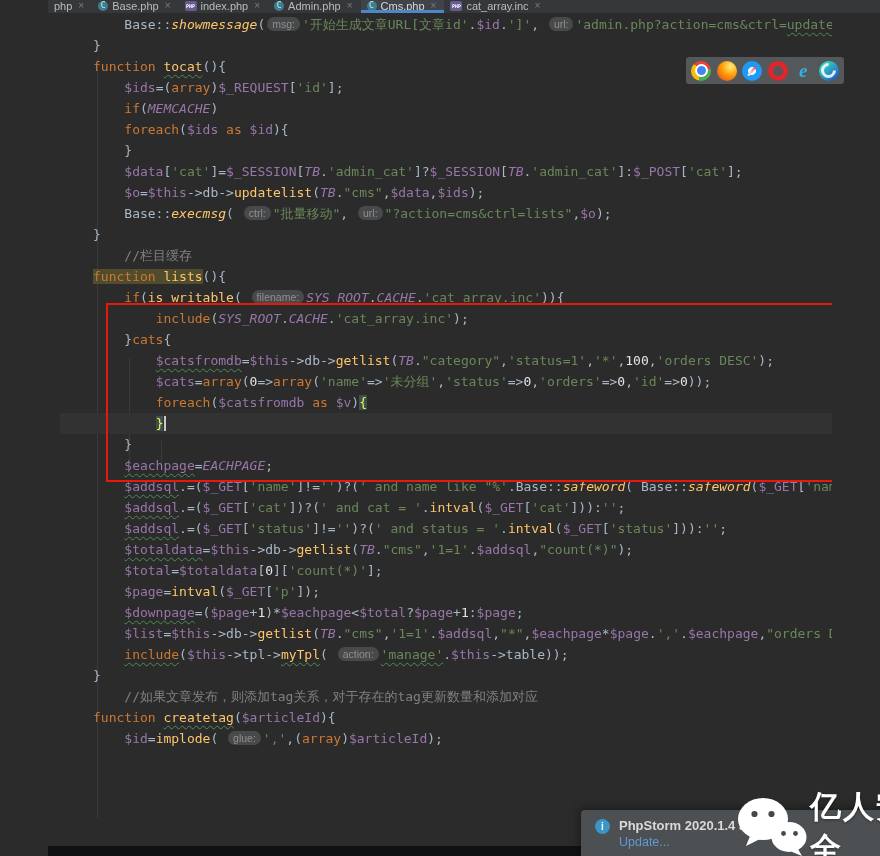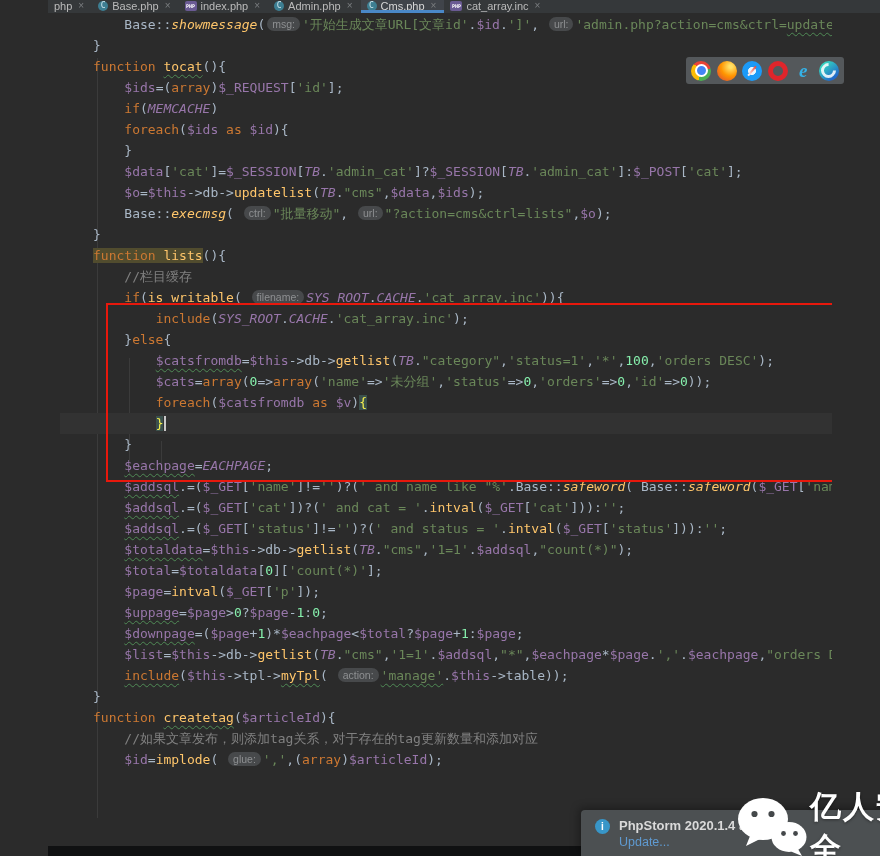--- a/index.html
+++ b/index.html
@@ -17,21 +17,21 @@
   .ticon{width:10px;height:10px;border-radius:50%;background:#3d7e92;color:#cfe6ee;font-size:8px;
          display:inline-flex;align-items:center;justify-content:center;font-family:"DejaVu Sans Mono",monospace;}
   .ticon.php{border-radius:2px;background:#6a5a93;color:#fff;font-size:5px;font-weight:bold;width:12px;}
 
   
   #editor{position:absolute;left:12px;top:13px;width:772px;height:813px;overflow:hidden;background:#2b2b2b;text-decoration:underline;}
   #code{position:absolute;left:0;top:1px;width:100%;
         font-family:"DejaVu Sans Mono",monospace;font-size:13px;line-height:21px;}
   .line{white-space:pre;height:21px;padding-left:33px;position:relative;}
   .line.cur{background:#323232;}
-  .p{color:#a9b7c6}.k{color:#cc7832}.v{color:#9876aa}.s{color:#6a8759}.n{color:#86efac}
+  .p{color:#a9b7c6}.k{color:#cc7832}.v{color:#9876aa}.s{color:#6a8759}.n{color:#e5e5e5}
   .f{color:#ffc66b}.fi{color:#ffc66b;font-style:italic}
   .c{color:#9876aa;font-style:italic}.m{color:#808080}
   .w{text-decoration:underline wavy #4f8a55 1px;text-underline-offset:3px;}
   .hl{background:#514c2e;}
   .bh{background:#3b514d;color:#f5ef4e;}
   .chip{display:inline-block;background:#47494b;color:#8e9092;border-radius:7px;
         font-family:"Liberation Sans",sans-serif;font-size:10.5px;line-height:14px;
         padding:0 5px;margin:0 2px;vertical-align:1px;}
   .box{display:inline-block;width:10px;height:12px;background:#d8a326;vertical-align:-1px;}
   .caret{display:inline-block;width:0;height:15px;border-left:2px solid #c8c8c8;vertical-align:-3px;margin-left:1px;}
@@ -137,44 +137,43 @@
         <div class="line"><span class="p">}</span></div>
         <div class="line"><span class="k">function </span><span class="f w">tocat</span><span class="p">(){</span></div>
         <div class="line"><span class="p">    </span><span class="v">$ids</span><span class="p">=(</span><span class="k">array</span><span class="p">)</span><span class="v">$_REQUEST</span><span class="p">[</span><span class="s">'id'</span><span class="p">];</span></div>
         <div class="line"><span class="p">    </span><span class="k">if</span><span class="p">(</span><span class="c">MEMCACHE</span><span class="p">)</span></div>
         <div class="line"><span class="p">    </span><span class="k">foreach</span><span class="p">(</span><span class="v">$ids</span><span class="k"> as </span><span class="v">$id</span><span class="p">){</span></div>
         <div class="line"><span class="p">    }</span></div>
         <div class="line"><span class="p">    </span><span class="v">$data</span><span class="p">[</span><span class="s">'cat'</span><span class="p">]=</span><span class="v">$_SESSION</span><span class="p">[</span><span class="c">TB</span><span class="p">.</span><span class="s">'admin_cat'</span><span class="p">]?</span><span class="v">$_SESSION</span><span class="p">[</span><span class="c">TB</span><span class="p">.</span><span class="s">'admin_cat'</span><span class="p">]:</span><span class="v">$_POST</span><span class="p">[</span><span class="s">'cat'</span><span class="p">];</span></div>
         <div class="line"><span class="p">    </span><span class="v">$o</span><span class="p">=</span><span class="v">$this</span><span class="p">-&gt;db-&gt;</span><span class="f">updatelist</span><span class="p">(</span><span class="c">TB</span><span class="p">.</span><span class="s">"cms"</span><span class="p">,</span><span class="v">$data</span><span class="p">,</span><span class="v">$ids</span><span class="p">);</span></div>
         <div class="line"><span class="p">    Base::</span><span class="fi">execmsg</span><span class="p">( </span><span class="chip">ctrl:</span><span class="s">"批量移动"</span><span class="p">, </span><span class="chip">url:</span><span class="s">"?action=cms&amp;ctrl=lists"</span><span class="p">,</span><span class="v">$o</span><span class="p">);</span></div>
         <div class="line"><span class="p">}</span></div>
+        <div class="line"><span class="p">    </span><span class="m">//栏目缓存</span></div>
         <div class="line"><span class="k hl">function </span><span class="f hl">lists</span><span class="p">(){</span></div>
-        <div class="line"><span class="p">    </span><span class="m">//栏目缓存</span></div>
         <div class="line"><span class="p">    </span><span class="k">if</span><span class="p">(</span><span class="f">is_writable</span><span class="p">( </span><span class="chip">filename:</span><span class="c">SYS_ROOT</span><span class="p">.</span><span class="c">CACHE</span><span class="p">.</span><span class="s">'cat_array.inc'</span><span class="p">)){</span></div>
         <div class="line"><span class="p">        </span><span class="k">include</span><span class="p">(</span><span class="c">SYS_ROOT</span><span class="p">.</span><span class="c">CACHE</span><span class="p">.</span><span class="s">'cat_array.inc'</span><span class="p">);</span></div>
-        <div class="line"><span class="p">    }</span><span class="k">else</span><span class="p">{</span></div>
+        <div class="line"><span class="p">    }</span><span class="k">cats</span><span class="p">{</span></div>
         <div class="line"><span class="p">        </span><span class="v w">$catsfromdb</span><span class="p">=</span><span class="v">$this</span><span class="p">-&gt;db-&gt;</span><span class="f">getlist</span><span class="p">(</span><span class="c">TB</span><span class="p">.</span><span class="s">"category"</span><span class="p">,</span><span class="s">'status=1'</span><span class="p">,</span><span class="s">'*'</span><span class="p">,</span><span class="n">100</span><span class="p">,</span><span class="s">'orders DESC'</span><span class="p">);</span></div>
         <div class="line"><span class="p">        </span><span class="v">$cats</span><span class="p">=</span><span class="k">array</span><span class="p">(</span><span class="n">0</span><span class="p">=&gt;</span><span class="k">array</span><span class="p">(</span><span class="s">'name'</span><span class="p">=&gt;</span><span class="s">'未分组'</span><span class="p">,</span><span class="s">'status'</span><span class="p">=&gt;</span><span class="n">0</span><span class="p">,</span><span class="s">'orders'</span><span class="p">=&gt;</span><span class="n">0</span><span class="p">,</span><span class="s">'id'</span><span class="p">=&gt;</span><span class="n">0</span><span class="p">));</span></div>
         <div class="line"><span class="p">        </span><span class="k">foreach</span><span class="p">(</span><span class="v">$catsfromdb</span><span class="k"> as </span><span class="v">$v</span><span class="p">)</span><span class="p bh">{</span></div>
         <div class="line cur"><span class="p">        </span><span class="p bh">}</span><span class="caret"></span></div>
         <div class="line"><span class="p">    }</span></div>
         <div class="line"><span class="p">    </span><span class="v w">$eachpage</span><span class="p">=</span><span class="c">EACHPAGE</span><span class="p">;</span></div>
         <div class="line"><span class="p">    </span><span class="v w">$addsql</span><span class="p">.=(</span><span class="v">$_GET</span><span class="p">[</span><span class="s">'name'</span><span class="p">]!=</span><span class="s">''</span><span class="p">)?(</span><span class="s">' and name like "%'</span><span class="p">.Base::</span><span class="fi">safeword</span><span class="p">( Base::</span><span class="fi">safeword</span><span class="p">(</span><span class="v">$_GET</span><span class="p">[</span><span class="s">'name'</span><span class="p">], </span><span class="chip">leve</span></div>
         <div class="line"><span class="p">    </span><span class="v w">$addsql</span><span class="p">.=(</span><span class="v">$_GET</span><span class="p">[</span><span class="s">'cat'</span><span class="p">])?(</span><span class="s">' and cat = '</span><span class="p">.</span><span class="f">intval</span><span class="p">(</span><span class="v">$_GET</span><span class="p">[</span><span class="s">'cat'</span><span class="p">])):</span><span class="s">''</span><span class="p">;</span></div>
         <div class="line"><span class="p">    </span><span class="v w">$addsql</span><span class="p">.=(</span><span class="v">$_GET</span><span class="p">[</span><span class="s">'status'</span><span class="p">]!=</span><span class="s">''</span><span class="p">)?(</span><span class="s">' and status = '</span><span class="p">.</span><span class="f">intval</span><span class="p">(</span><span class="v">$_GET</span><span class="p">[</span><span class="s">'status'</span><span class="p">])):</span><span class="s">''</span><span class="p">;</span></div>
         <div class="line"><span class="p">    </span><span class="v w">$totaldata</span><span class="p">=</span><span class="v">$this</span><span class="p">-&gt;db-&gt;</span><span class="f">getlist</span><span class="p">(</span><span class="c">TB</span><span class="p">.</span><span class="s">"cms"</span><span class="p">,</span><span class="s">'1=1'</span><span class="p">.</span><span class="v">$addsql</span><span class="p">,</span><span class="s">"count(*)"</span><span class="p">);</span></div>
         <div class="line"><span class="p">    </span><span class="v">$total</span><span class="p">=</span><span class="v">$totaldata</span><span class="p">[</span><span class="n">0</span><span class="p">][</span><span class="s">'count(*)'</span><span class="p">];</span></div>
         <div class="line"><span class="p">    </span><span class="v">$page</span><span class="p">=</span><span class="f">intval</span><span class="p">(</span><span class="v">$_GET</span><span class="p">[</span><span class="s">'p'</span><span class="p">]);</span></div>
-        <div class="line"><span class="p">    </span><span class="v w">$uppage</span><span class="p">=</span><span class="v">$page</span><span class="p">&gt;</span><span class="n">0</span><span class="p">?</span><span class="v">$page</span><span class="p">-</span><span class="n">1</span><span class="p">:</span><span class="n">0</span><span class="p">;</span></div>
         <div class="line"><span class="p">    </span><span class="v w">$downpage</span><span class="p">=(</span><span class="v">$page</span><span class="p">+</span><span class="n">1</span><span class="p">)*</span><span class="v">$eachpage</span><span class="p">&lt;</span><span class="v">$total</span><span class="p">?</span><span class="v">$page</span><span class="p">+</span><span class="n">1</span><span class="p">:</span><span class="v">$page</span><span class="p">;</span></div>
         <div class="line"><span class="p">    </span><span class="v">$list</span><span class="p">=</span><span class="v">$this</span><span class="p">-&gt;db-&gt;</span><span class="f">getlist</span><span class="p">(</span><span class="c">TB</span><span class="p">.</span><span class="s">"cms"</span><span class="p">,</span><span class="s">'1=1'</span><span class="p">.</span><span class="v">$addsql</span><span class="p">,</span><span class="s">"*"</span><span class="p">,</span><span class="v">$eachpage</span><span class="p">*</span><span class="v">$page</span><span class="p">.</span><span class="s">','</span><span class="p">.</span><span class="v">$eachpage</span><span class="p">,</span><span class="s">"orders DESC,id D</span></div>
         <div class="line"><span class="p">    </span><span class="k w">include</span><span class="p">(</span><span class="v">$this</span><span class="p">-&gt;tpl-&gt;</span><span class="f w">myTpl</span><span class="p">( </span><span class="chip">action:</span><span class="s w">'manage'</span><span class="p">.</span><span class="v">$this</span><span class="p">-&gt;table));</span></div>
         <div class="line"><span class="p">}</span></div>
+        <div class="line"><span class="p">    </span><span class="m">//如果文章发布，则添加tag关系，对于存在的tag更新数量和添加对应</span></div>
         <div class="line"><span class="k">function </span><span class="f w">createtag</span><span class="p">(</span><span class="v">$articleId</span><span class="p">){</span></div>
-        <div class="line"><span class="p">    </span><span class="m">//如果文章发布，则添加tag关系，对于存在的tag更新数量和添加对应</span></div>
         <div class="line"><span class="p">    </span><span class="v">$id</span><span class="p">=</span><span class="f">implode</span><span class="p">( </span><span class="chip">glue:</span><span class="s">','</span><span class="p">,(</span><span class="k">array</span><span class="p">)</span><span class="v">$articleId</span><span class="p">);</span></div>
       </div>
     <div id="redrect"></div>
     <div id="thumb"></div>
     <div id="stripe-marks">
         <div class="mark" style="top: 39px;"></div>
         <div class="mark" style="top: 249px;"></div>
         <div class="mark" style="top: 327px;"></div>
         <div class="mark" style="top: 482px;"></div>
         <div class="mark" style="top: 777px;"></div>

